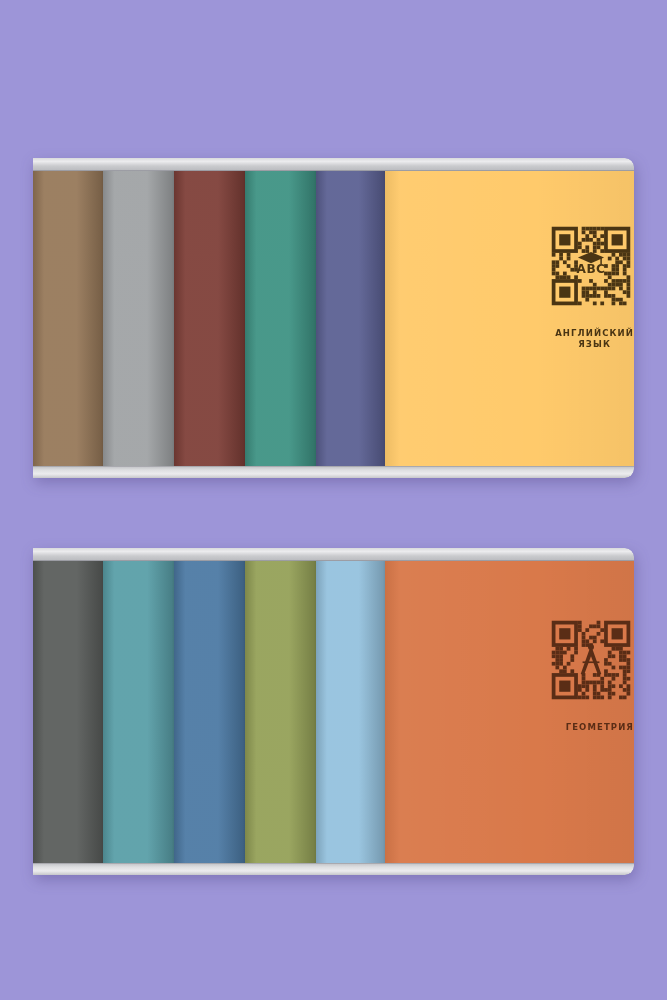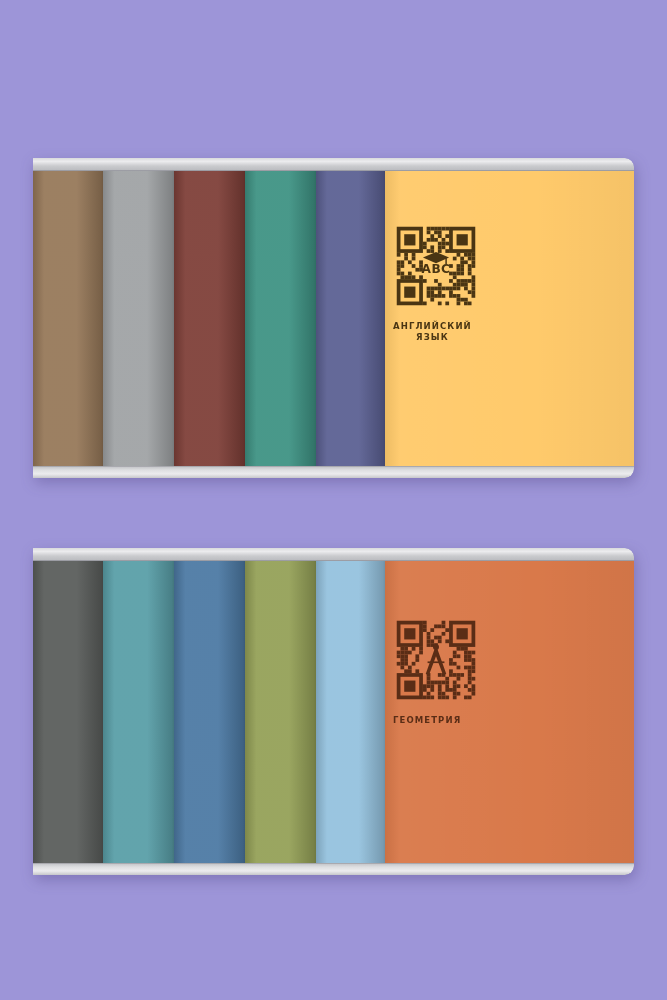--- a/index.html
+++ b/index.html
@@ -102,32 +102,32 @@
         rgba(0,0,0,0.04) 100%);
   }
 
   
   .cover-art {
     position: absolute;
     left: 8px;
     right: 0;
     display: flex;
     flex-direction: column;
-    align-items: flex-start;
+    align-items: flex-end;
     z-index: 3;
   }
   .qr-wrap {
     position: relative;
     width: 86px;
     height: 86px;
   }
   .qr-wrap svg { display: block; width: 100%; height: 100%; }
 
   .subject-label {
-    margin-top: 12px;
+    margin-top: 19px;
     text-align: center;
     font-family: "DejaVu Sans", sans-serif;
     font-size: 8.5px;
     letter-spacing: 1.1px;
     line-height: 1.25;
     font-weight: 700;
     white-space: pre-line;
   }
 </style>
 </head>

